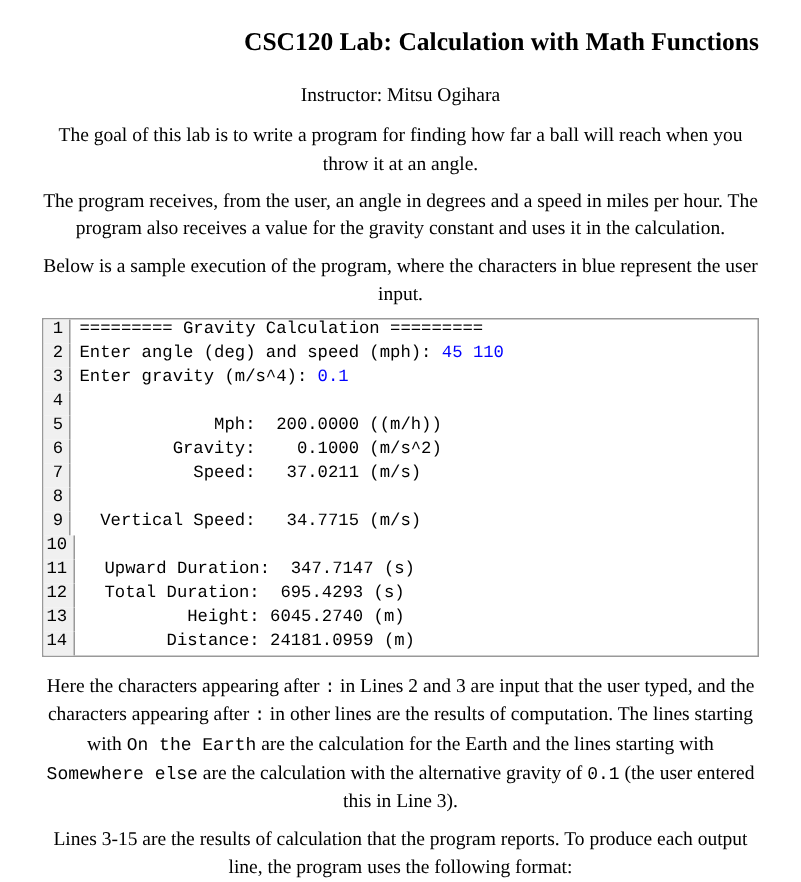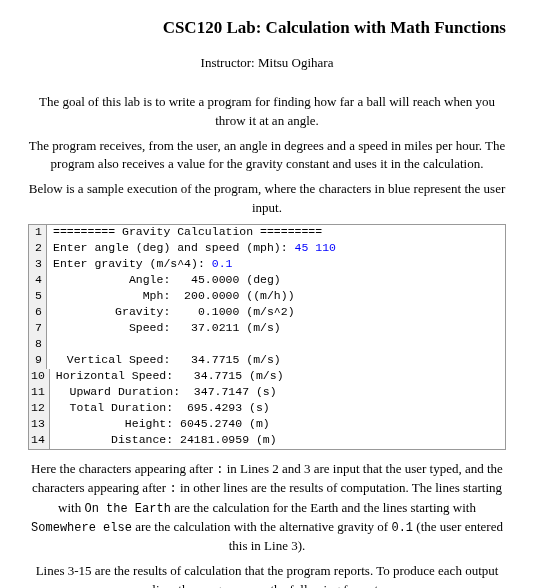--- a/index.html
+++ b/index.html
@@ -14,21 +14,21 @@
     }
     h1 {
       text-align: right;
       font-size: 17px;
       font-weight: bold;
       margin-bottom: 16px;
     }
     .instructor {
       text-align: center;
       font-size: 13px;
-      margin-bottom: 20px;
+      margin-bottom: 8px;
     }
     p {
       margin-bottom: 6px;
       line-height: 1.45;
       text-align: center;
       font-size: 13px;
     }
     .code-block {
       border: 1px solid #999;
       background: #fff;
@@ -90,21 +90,20 @@
     <div class="code-line">
       <span class="line-num">2</span>
       <span class="code-content"><span>Enter angle (deg) and speed (mph): </span><span class="blue">45 110</span></span>
     </div>
     <div class="code-line">
       <span class="line-num">3</span>
       <span class="code-content"><span>Enter gravity (m/s^4): </span><span class="blue">0.1</span></span>
     </div>
     <div class="code-line">
       <span class="line-num">4</span>
-      <span class="code-content"><span>           Angle:   45.0000 (deg)</span></span>
     </div>
     <div class="code-line">
       <span class="line-num">5</span>
       <span class="code-content"><span>             Mph:  200.0000 ((m/h))</span></span>
     </div>
     <div class="code-line">
       <span class="line-num">6</span>
       <span class="code-content"><span>         Gravity:    0.1000 (m/s^2)</span></span>
     </div>
     <div class="code-line">
@@ -113,21 +112,20 @@
     </div>
     <div class="code-line">
       <span class="line-num">8</span>
     </div>
     <div class="code-line">
       <span class="line-num">9</span>
       <span class="code-content"><span>  Vertical Speed:   34.7715 (m/s)</span></span>
     </div>
     <div class="code-line">
       <span class="line-num">10</span>
-      <span class="code-content"><span>Horizontal Speed:   34.7715 (m/s)</span></span>
     </div>
     <div class="code-line">
       <span class="line-num">11</span>
       <span class="code-content"><span>  Upward Duration:  347.7147 (s)</span></span>
     </div>
     <div class="code-line">
       <span class="line-num">12</span>
       <span class="code-content"><span>  Total Duration:  695.4293 (s)</span></span>
     </div>
     <div class="code-line">

